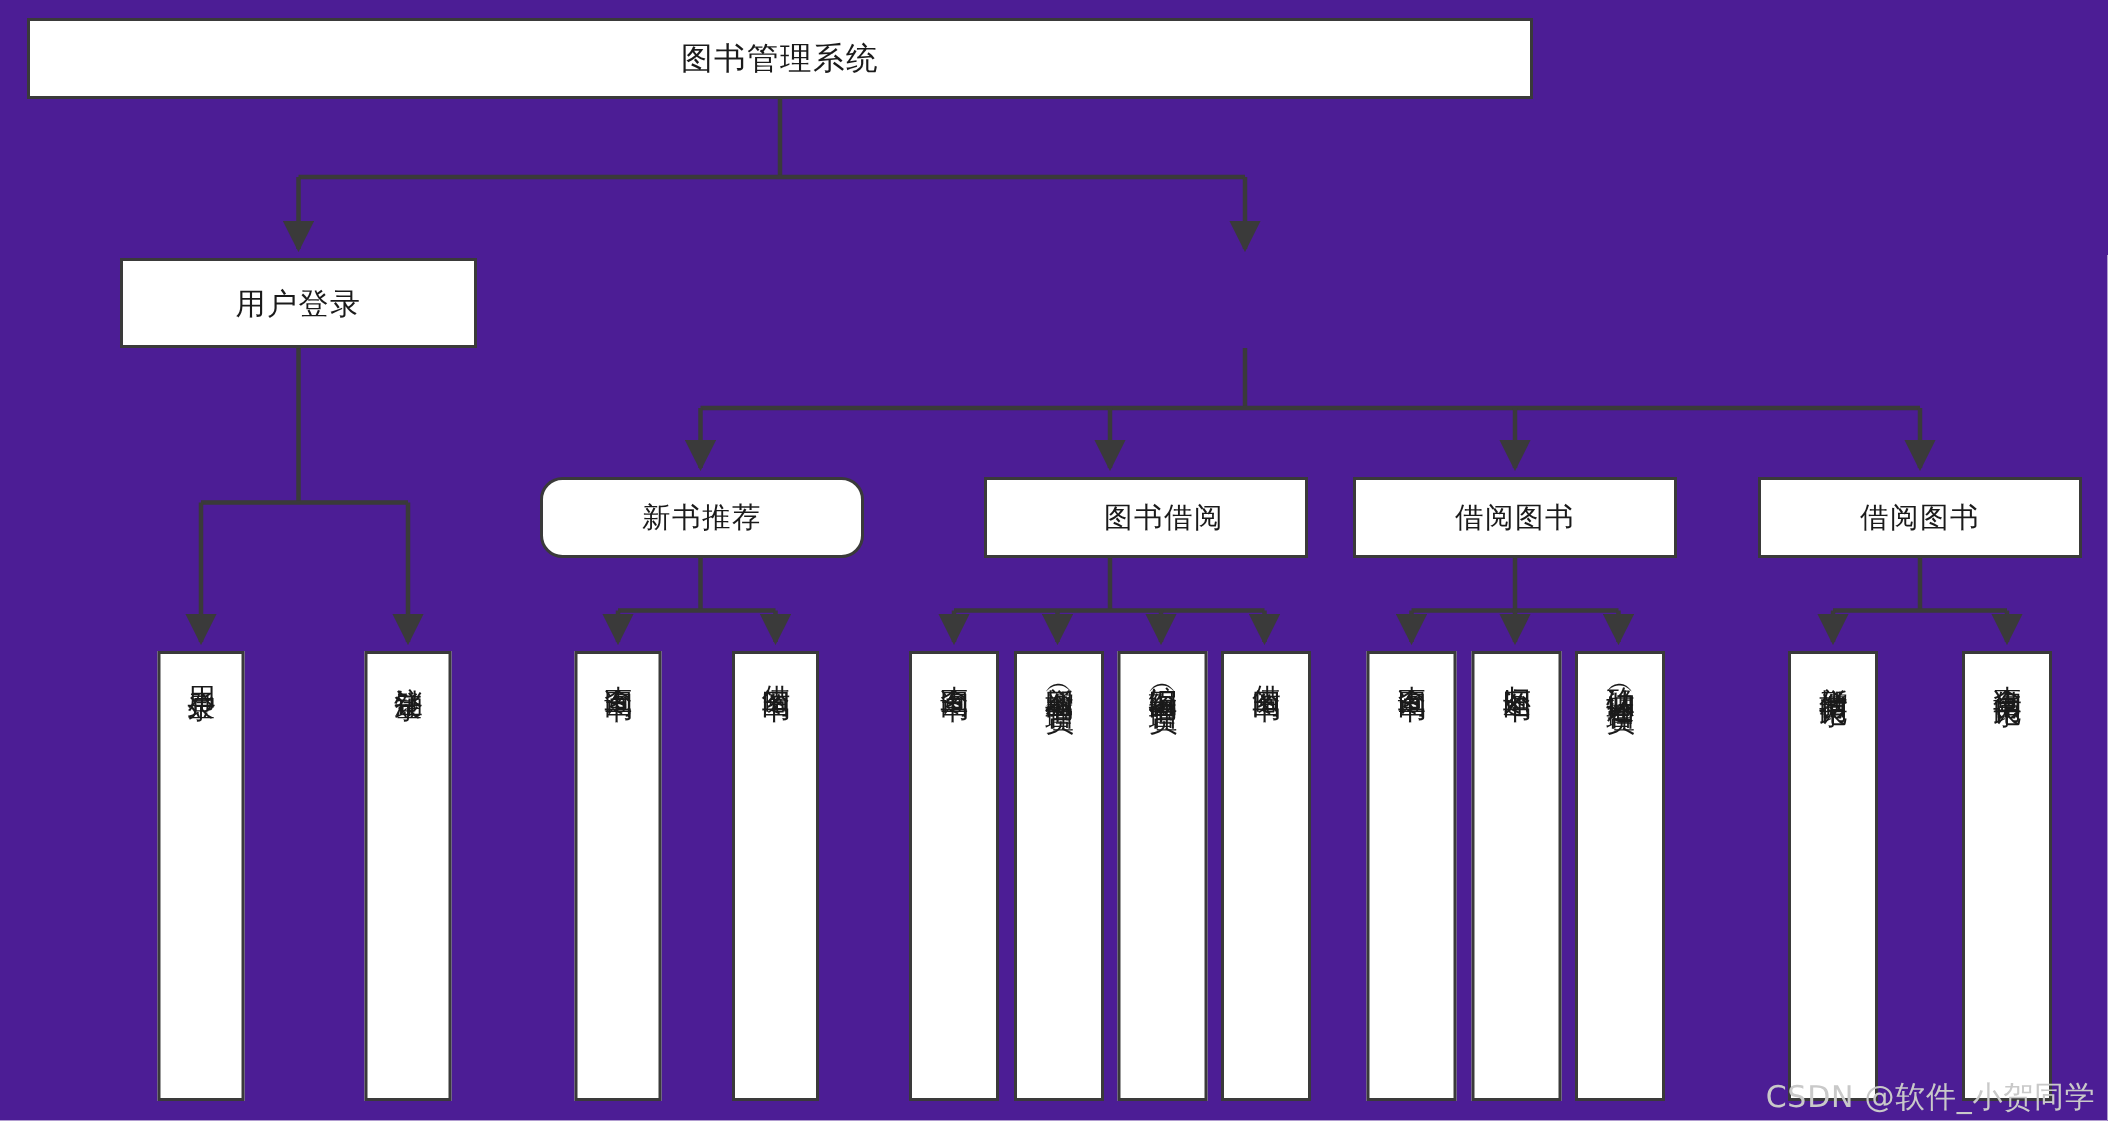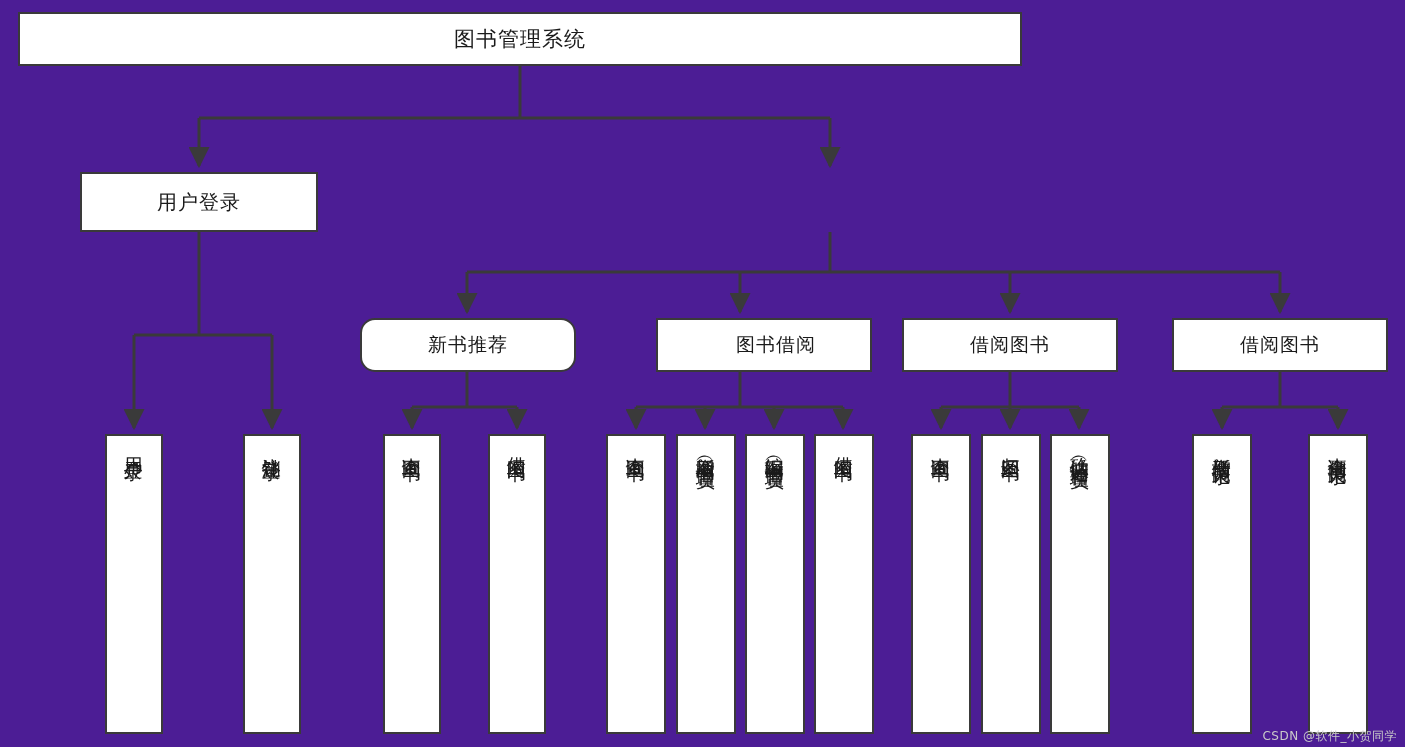--- a/index.html
+++ b/index.html
@@ -67,21 +67,21 @@
     max-height: 288px;
     white-space: normal;
   }
   .node.leaf.tall .node-label {
     max-height: 296px;
   }
   #watermark {
     position: absolute;
     right: 8px;
     bottom: 2px;
-    font-size: 12px;
+    font-size: 20px;
     color: #c9c9c9;
     letter-spacing: 0.5px;
     white-space: nowrap;
     z-index: 5;
   }
 </style>
 </head>
 <body>
 
 <div id="diagram-root">

